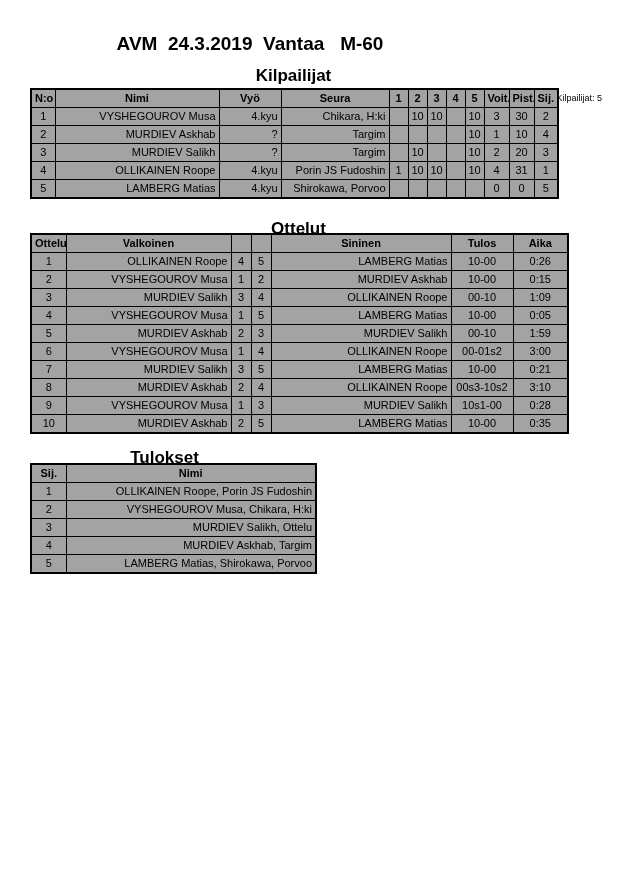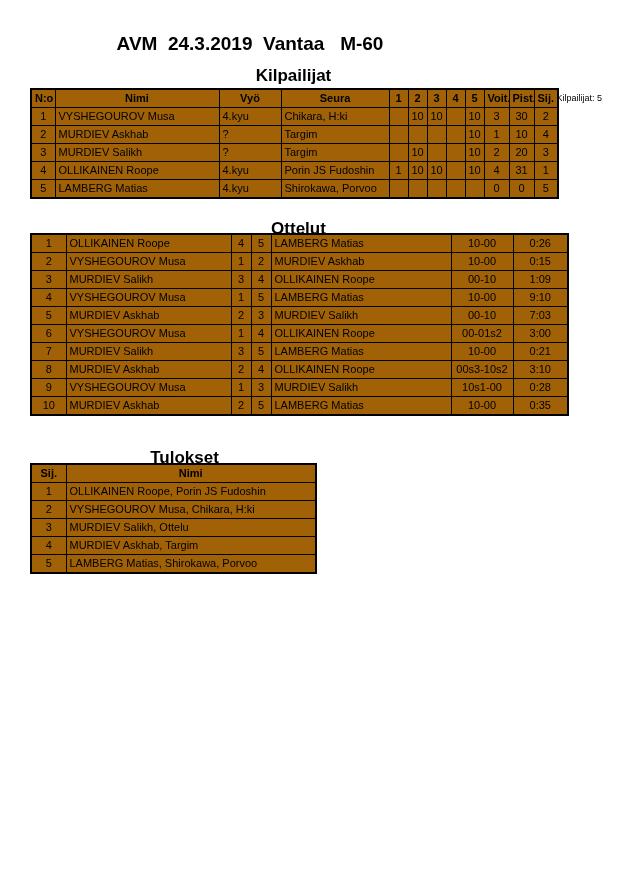--- a/index.html
+++ b/index.html
@@ -11,37 +11,37 @@
   .title {
     position:absolute; top:33px; left:0; width:500px;
     text-align:center; font-size:19px; font-weight:bold; white-space:pre;
   }
   .section-heading {
     position:absolute; font-size:17px; font-weight:bold; text-align:center;
   }
   #heading-competitors { top:66px; left:30px; width:527px; }
   #competitors-count { position:absolute; top:69px; right:28px; font-size:9px;margin-top:24px; }
   #heading-matches { top:219px; left:30px; width:537px; }
-  #heading-results  { top:448px; left:42px; width:285px; }
+  #heading-results  { top:448px; left:22px; width:285px; }
 
   table.tbl {
     position:absolute; border-collapse:collapse; table-layout:fixed;
-    border:2px solid #000; background:#a16207;
+    border:2px solid #000; background:#a3a3a3;
   }
   #table-competitors { top:88px;  left:30px; width:527px; }
   #table-matches     { top:233px; left:30px; width:537px; }
   #table-results     { top:463px; left:30px; width:285px; }
 
   .tbl th, .tbl td {
     border:1px solid #000; font-size:11px; height:17px;
     padding:0 3px; overflow:hidden; white-space:nowrap; line-height:17px;
   }
   .tbl th { font-weight:bold; text-align:center; }
   td.c { text-align:center; padding:0; }
-  td.l { text-align:left; }
+  td.l { text-align:right; }
 </style>
 </head>
 <body>
 
 <div class="title">AVM  24.3.2019  Vantaa   M-60</div>
 
 <div class="section-heading" id="heading-competitors">Kilpailijat</div>
 <div id="competitors-count">Kilpailijat: 5</div>
 
 <table class="tbl" id="table-competitors">
@@ -153,20 +153,29 @@
   <colgroup>
     <col style="width:35px">
       <col style="width:165px">
       <col style="width:20px">
       <col style="width:20px">
     <col style="width:180px">
       <col style="width:62px">
       <col style="width:55px">
   </colgroup>
   <tbody>
+      <tr>
+    <th>Ottelu</th>
+    <th>Valkoinen</th>
+    <th></th>
+    <th></th>
+    <th>Sininen</th>
+    <th>Tulos</th>
+    <th>Aika</th>
+  </tr>
   <tr>
     <td class="c">1</td>
     <td class="l">OLLIKAINEN Roope</td>
     <td class="c">4</td>
     <td class="c">5</td>
     <td class="l">LAMBERG Matias</td>
     <td class="c">10-00</td>
     <td class="c">0:26</td>
   </tr>
   <tr>
@@ -187,30 +196,30 @@
     <td class="c">00-10</td>
     <td class="c">1:09</td>
   </tr>
   <tr>
     <td class="c">4</td>
     <td class="l">VYSHEGOUROV Musa</td>
     <td class="c">1</td>
     <td class="c">5</td>
     <td class="l">LAMBERG Matias</td>
     <td class="c">10-00</td>
-    <td class="c">9:10</td>
+    <td class="c">0:05</td>
   </tr>
   <tr>
     <td class="c">5</td>
     <td class="l">MURDIEV Askhab</td>
     <td class="c">2</td>
     <td class="c">3</td>
     <td class="l">MURDIEV Salikh</td>
     <td class="c">00-10</td>
-    <td class="c">7:03</td>
+    <td class="c">1:59</td>
   </tr>
   <tr>
     <td class="c">6</td>
     <td class="l">VYSHEGOUROV Musa</td>
     <td class="c">1</td>
     <td class="c">4</td>
     <td class="l">OLLIKAINEN Roope</td>
     <td class="c">00-01s2</td>
     <td class="c">3:00</td>
   </tr>

